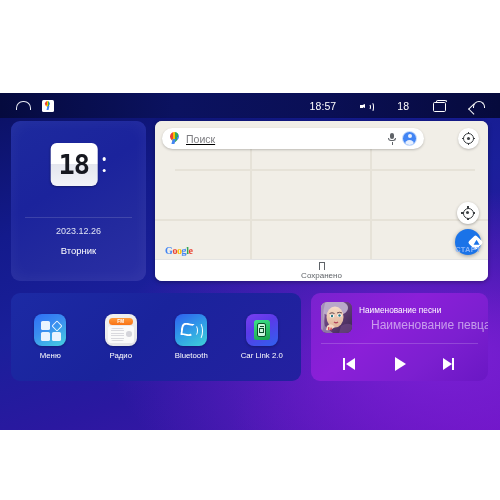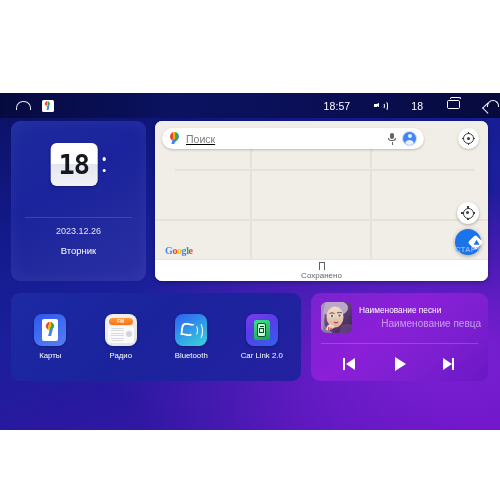--- a/index.html
+++ b/index.html
@@ -32,21 +32,22 @@
     left: 0; top: 0;
     width: 500px; height: 25px;
     display: flex;
     align-items: center;
     background: linear-gradient(90deg, #050a3e 0%, #0b1260 35%, #0a0f55 65%, #060a3c 100%);
     color: #ffffff;
   }
   #sb-left { display: flex; align-items: center; gap: 11px; padding-left: 16px; }
   #sb-right {
     margin-left: auto;
-    display: flex; align-items: flex-start; gap: 24px;
+    display: flex; align-items: flex-end; gap: 24px;
+    padding-right: 14px;
     font-size: 10.5px;
   }
   .sb-time { font-size: 10.5px; letter-spacing: .1px; }
   .sb-num { font-size: 10.5px; }
 
   .ico-home {
     width: 15px; height: 9px;
     border: 1.4px solid #e8eaf5;
     border-bottom: none;
     border-radius: 7px 7px 0 0;
@@ -605,27 +606,26 @@
     position: absolute;
     left: 48px; top: 12px;
     width: 122px;
     font-size: 8.3px;
     color: #ffffff;
     white-space: nowrap;
     overflow: hidden;
   }
   #track-artist {
     position: absolute;
-    left: 48px; top: 25px;
+    left: 60px; top: 25px;
     width: 122px;
-    font-size: 10px;
+    font-size: 12px;
     color: rgba(255,255,255,0.55);
     white-space: nowrap;
     overflow: hidden;
-    text-align: right;
   }
   #media-sep {
     position: absolute;
     left: 10px; top: 50px;
     width: 157px; height: 1px;
     background: rgba(255,255,255,0.18);
   }
   #media-controls {
     position: absolute;
     left: 0; top: 56px;
@@ -761,27 +761,30 @@
           <span class="tab-label">Сохранено</span>
         </div>
       </div>
     </div>
   </div>
 
   <div id="row-bottom">
 
     <div id="app-dock">
 
-
       <div class="app-item">
-        <div class="app-tile tile-maps">
-          <i class="card"></i>
+        <div class="app-tile tile-menu">
+          <i class="sq s1"></i>
+            <i class="dia"></i>
+            <i class="sq s3"></i>
+            <i class="sq s4"></i>
         </div>
-        <span class="app-label">Карты</span>
-      </div>
+        <span class="app-label">Меню</span>
+      </div>
+
 
       <div class="app-item">
         <div class="app-tile tile-radio">
           <i class="body"></i>
           <span class="fm-band">FM</span>
           <i class="grille"></i>
             <i class="knob"></i>
         </div>
         <span class="app-label">Радио</span>
       </div>

